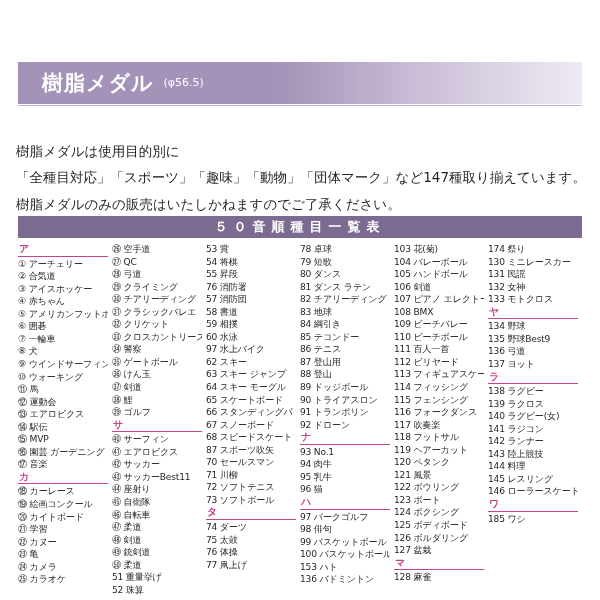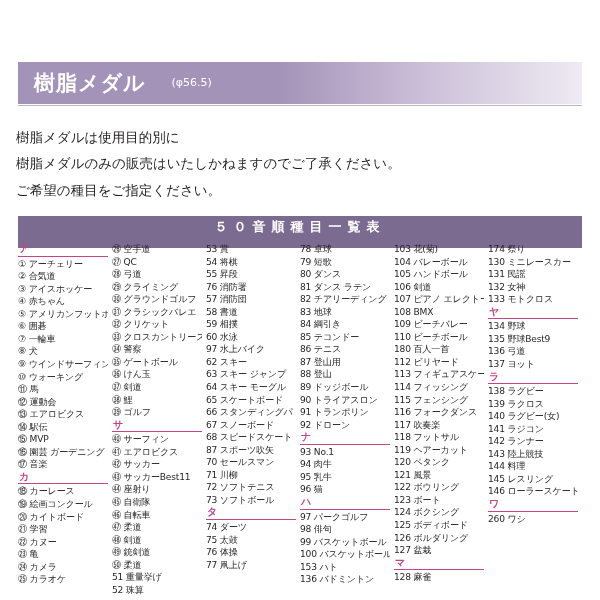--- a/index.html
+++ b/index.html
@@ -30,55 +30,55 @@
     height: 42px;
     background: linear-gradient(to right, #a393b8 0%, #a393b8 46%, #c9bcd6 70%, #efeaf3 100%);
     display: flex;
     align-items: center;
   }
   .header-title {
     color: #ffffff;
     font-size: 21px;
     font-weight: bold;
     letter-spacing: 1px;
-    margin-left: 16px;
+    margin-left: 24px;
   }
   .header-sub {
     color: #ffffff;
     font-size: 11px;
-    margin-left: 26px;
+    margin-left: 10px;
     padding-bottom: 2px;
   }
   .header-rule {
     position: absolute;
     left: 18px;
     top: 105px;
     width: 564px;
     height: 1px;
     background: #bfb3cd;
   }
   
   .intro {
     position: absolute;
     left: 16px;
-    top: 124px;
+    top: 138px;
     width: 570px;
     font-size: 13.5px;
     line-height: 1.95;
     color: #231f20;
   }
   .intro div { white-space: nowrap; }
 
   
   .list-title {
     position: absolute;
     left: 18px;
     top: 216px;
     width: 564px;
-    height: 32px;
+    height: 22px;
     background: #7c6b91;
     color: #ffffff;
     font-size: 13px;
     letter-spacing: 6px;
     text-align: center;
     line-height: 22px;
     font-weight: bold;
   }
 
   
@@ -121,20 +121,21 @@
 <div class="page">
 
   <div class="header-band">
     <span class="header-title">樹脂メダル</span>
     <span class="header-sub">(φ56.5)</span>
   </div>
   <div class="header-rule"></div>
 
   <div class="intro">
     <div>樹脂メダルは使用目的別に</div>
+    <div>「全種目対応」「スポーツ」「趣味」「動物」「団体マーク」など147種取り揃えています。</div>
     <div>樹脂メダルのみの販売はいたしかねますのでご了承ください。</div>
     <div>ご希望の種目をご指定ください。</div>
   </div>
 
   <div class="list-title">５０音順種目一覧表</div>
 
   <div class="columns" id="columns">
       <div class="col">
         <div class="kana">ア</div>
         <div class="item">① アーチェリー</div>
@@ -162,21 +163,21 @@
         <div class="item">㉒ カヌー</div>
         <div class="item">㉓ 亀</div>
         <div class="item">㉔ カメラ</div>
         <div class="item">㉕ カラオケ</div>
       </div>
       <div class="col">
         <div class="item">㉖ 空手道</div>
         <div class="item">㉗ QC</div>
         <div class="item">㉘ 弓道</div>
         <div class="item">㉙ クライミング</div>
-        <div class="item">㉚ グラウンドゴルフ</div>
+        <div class="item">㉚ チアリーディング</div>
         <div class="item">㉛ クラシックバレエ</div>
         <div class="item">㉜ クリケット</div>
         <div class="item">㉝ クロスカントリースキー</div>
         <div class="item">㉞ 警察</div>
         <div class="item">㉟ ゲートボール</div>
         <div class="item">㊱ けん玉</div>
         <div class="item">㊲ 剣道</div>
         <div class="item">㊳ 鯉</div>
         <div class="item">㊴ ゴルフ</div>
         <div class="kana">サ</div>
@@ -253,21 +254,21 @@
       </div>
       <div class="col">
         <div class="item">103 花(菊)</div>
         <div class="item">104 バレーボール</div>
         <div class="item">105 ハンドボール</div>
         <div class="item">106 剣道</div>
         <div class="item">107 ピアノ エレクトーン</div>
         <div class="item">108 BMX</div>
         <div class="item">109 ビーチバレー</div>
         <div class="item">110 ビーチボール</div>
-        <div class="item">180 百人一首</div>
+        <div class="item">111 百人一首</div>
         <div class="item">112 ビリヤード</div>
         <div class="item">113 フィギュアスケート</div>
         <div class="item">114 フィッシング</div>
         <div class="item">115 フェンシング</div>
         <div class="item">116 フォークダンス</div>
         <div class="item">117 吹奏楽</div>
         <div class="item">118 フットサル</div>
         <div class="item">119 ヘアーカット</div>
         <div class="item">120 ペタンク</div>
         <div class="item">121 風景</div>
@@ -295,17 +296,17 @@
         <div class="item">138 ラグビー</div>
         <div class="item">139 ラクロス</div>
         <div class="item">140 ラグビー(女)</div>
         <div class="item">141 ラジコン</div>
         <div class="item">142 ランナー</div>
         <div class="item">143 陸上競技</div>
         <div class="item">144 料理</div>
         <div class="item">145 レスリング</div>
         <div class="item">146 ローラースケート</div>
         <div class="kana">ワ</div>
-        <div class="item">260 ワシ</div>
+        <div class="item">185 ワシ</div>
       </div>
     </div>
 
 </div>
 
 </body></html>

